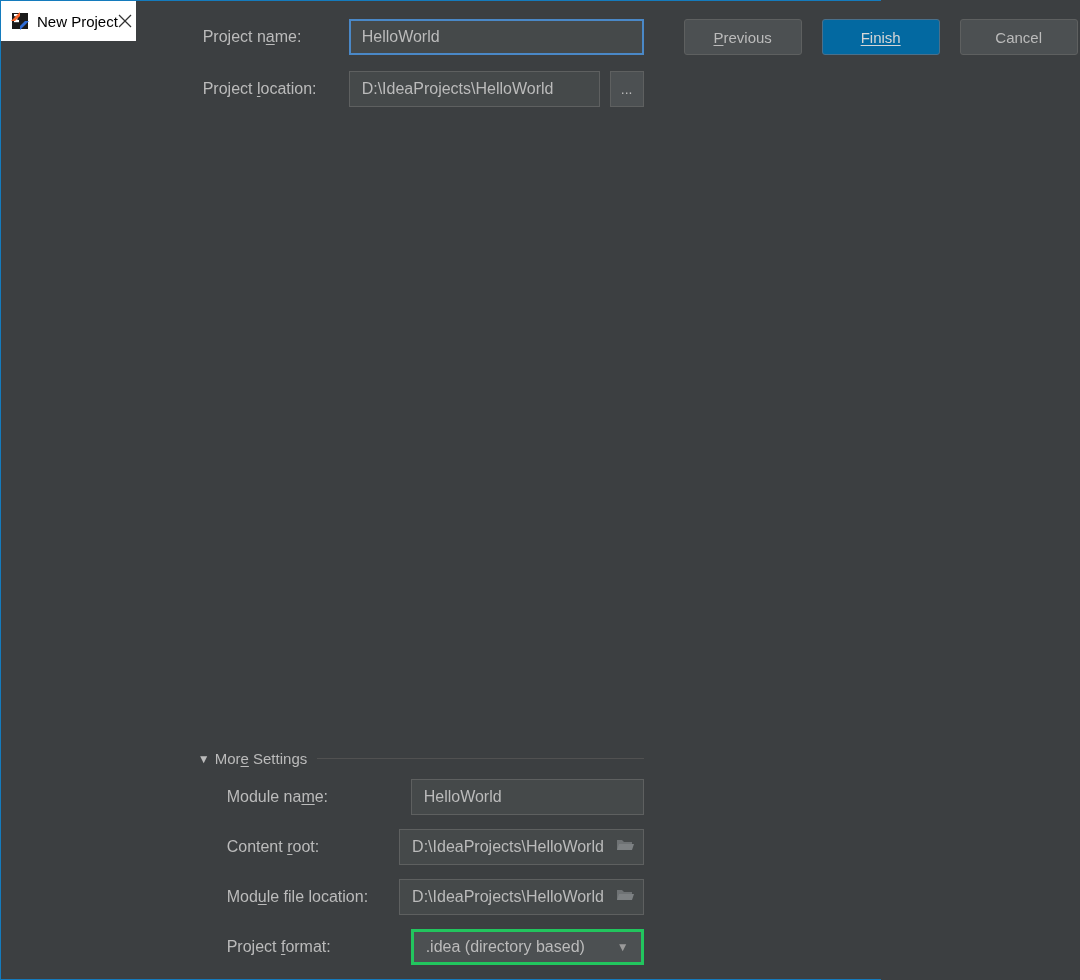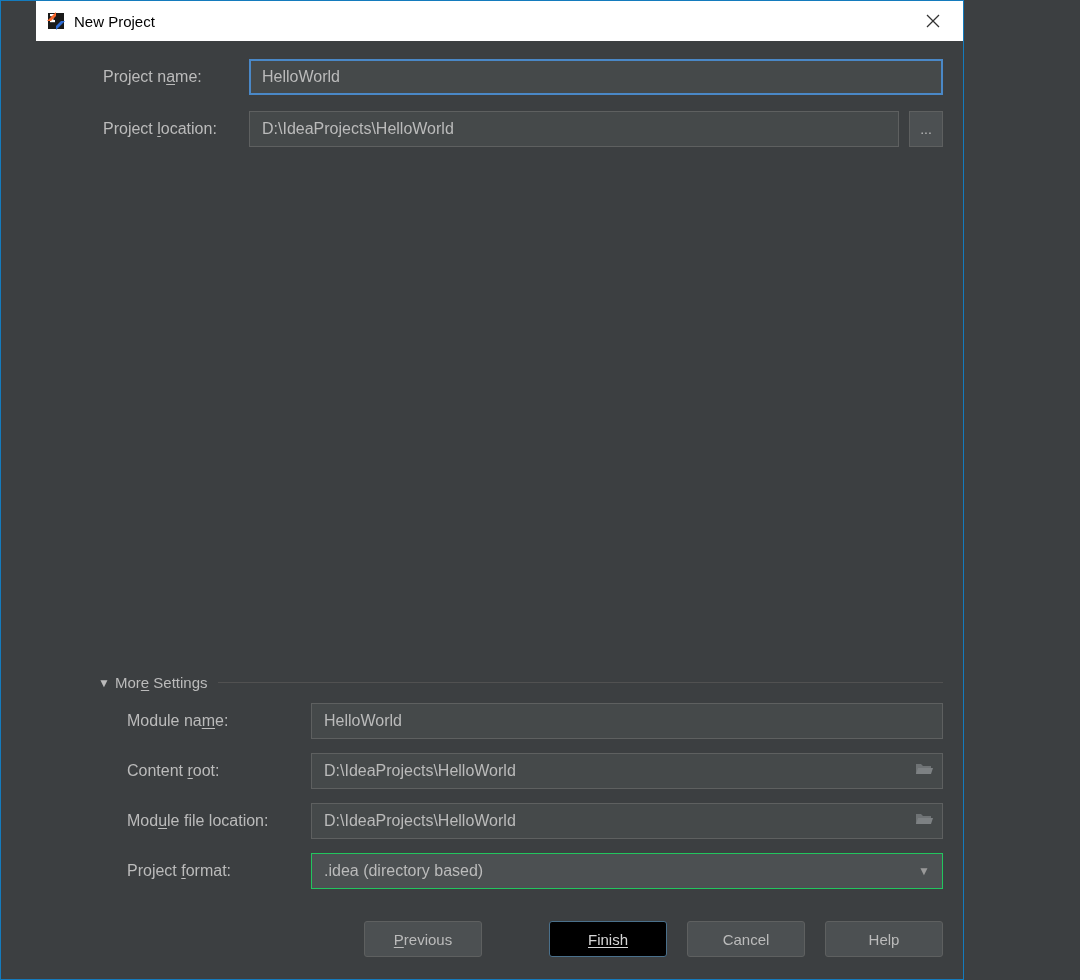--- a/index.html
+++ b/index.html
@@ -1,17 +1,17 @@
 <!DOCTYPE html>
 <html><head>
 <meta charset="utf-8">
 <style>
   * { box-sizing: border-box; margin: 0; padding: 0; }
   html, body { width: 1080px; height: 980px; font-family: "Segoe UI", Arial, sans-serif; background: #3c3f41; overflow: hidden; }
-  .window { width: 964px; height: 980px; border: 1px solid #147bbd; display: flex; flex-direction: column; padding-left: 35px; }
+  .window { width: 881px; height: 980px; border: 1px solid #147bbd; display: flex; flex-direction: row; }
   .titlebar { height: 40px; background: #ffffff; display: flex; align-items: center; padding: 0 10px; }
   .titlebar .icon { width: 20px; height: 20px; margin-right: 8px; display:flex; align-items:center; justify-content:center;}
   .titlebar .title { font-size: 15px; color: #000; flex: 0 0 auto; }
   .titlebar .spacer { flex: 1 1 auto; }
   .titlebar .close { width: 40px; height: 40px; display:flex; align-items:center; justify-content:center; cursor:pointer; }
   .body { flex: 1 1 auto; background: #3c3f41; display:flex; flex-direction: column; padding: 18px 20px 0 20px; margin-left: 47px; }
   .form-row { display:flex; align-items:center; margin-bottom: 16px; }
   .label { width: 146px; color: #bbbbbb; font-size: 16px; }
   .label.wide { width: 184px; }
   .input-wrap { flex: 1 1 auto; display:flex; align-items:center; }
@@ -34,35 +34,35 @@
   .more-header .line { flex:1 1 auto; height:1px; background:#515151; margin-left:10px; }
   .more-body { padding-left: 24px; }
   .more-body .form-row { margin-bottom: 14px; }
   .input-with-icon { position:relative; flex:1 1 auto; }
   .input-with-icon .text-input { width:100%; padding-right:40px; }
   .input-with-icon .folder-icon {
     position:absolute; right:10px; top:50%; transform:translateY(-50%);
     color:#6f7375; cursor:pointer;
   }
   .select {
-    flex:1 1 auto; height:36px; background:#4c5052; border:1px solid #22c55e;
+    flex:1 1 auto; height:36px; background:#4c5052; border:3px solid #22c55e;
     color:#bbbbbb; font-size:16px; padding:0 12px; display:flex; align-items:center;
     justify-content:space-between; cursor:pointer;
   }
   .select .caret { color:#9a9a9a; font-size:12px; }
   .button-bar {
     display:flex; justify-content:flex-end; gap:20px;
     padding: 18px 20px 22px 20px; background:#3c3f41;
   }
   .btn {
     min-width:118px; height:36px; background:#4c5052; border:1px solid #5e6060;
     color:#bbbbbb; font-size:15px; display:flex; align-items:center; justify-content:center;
     cursor:pointer; border-radius:3px;
   }
-  .btn.primary { background:#000000; border:1px solid #4a708b; color:#d6d6d6; font-weight:500;margin-left:47px;}
+  .btn.primary { background:#0369a1; border:1px solid #4a708b; color:#d6d6d6; font-weight:500;}
   .u { text-decoration: underline; text-underline-offset: 2px; }
 </style>
 </head>
 <body>
 
 <div class="window">
 
   <div class="titlebar">
     <span class="icon">
       <svg width="18" height="18" viewBox="0 0 18 18">

